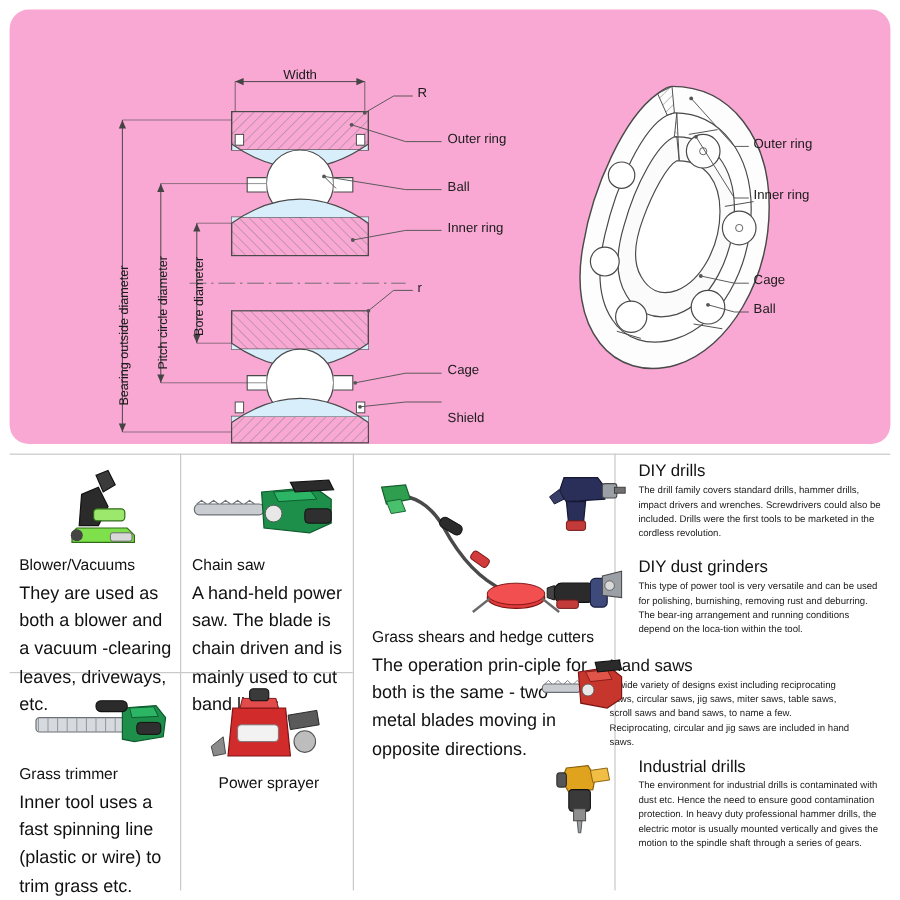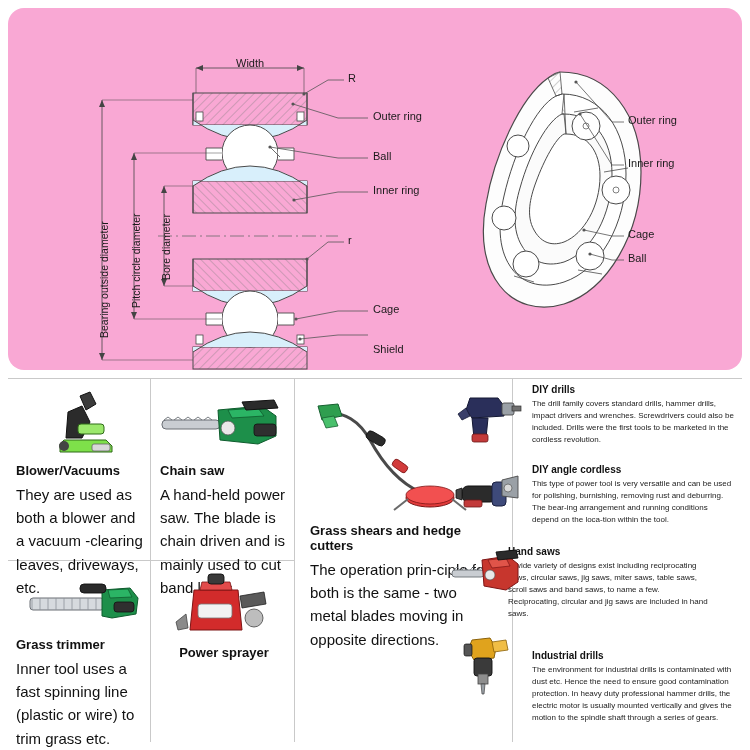--- a/index.html
+++ b/index.html
@@ -30,30 +30,30 @@
   
   .tools{
     position:absolute;left:8px;top:378px;width:734px;height:364px;
   }
   .tools-inner{position:absolute;inset:0;}
   .vsep{position:absolute;width:1px;background:#c9c9c9;}
   .hsep{position:absolute;height:1px;background:#c9c9c9;}
 
   .cell{position:absolute;}
   .cell h3{
-    margin:0 0 4px 0;font-size:13px;font-weight:bold;color:#111;line-height:1.15;
+    margin:0 0 4px 0;font-size:13px;font-weight:normal;color:#111;line-height:1.15;
   }
   .cell p{
     margin:0;font-size:15px;line-height:1.55;color:#111;
   }
   .pic{position:absolute;}
 
   
   .rcell{position:absolute;}
-  .rcell .rtitle{font-size:10px;font-weight:bold;margin:0 0 3px 0;color:#111;}
+  .rcell .rtitle{font-size:14px;font-weight:normal;margin:0 0 3px 0;color:#111;}
   .rcell .rtext{font-size:8px;line-height:1.5;margin:0;color:#222;}
   .rpic{position:absolute;}
 
   
   svg{display:block;}
 </style>
 </head>
 <body>
 
 <div class="bearing-panel">
@@ -334,21 +334,21 @@
     <svg class="rpic" style="left:440px;top:12px;" width="74" height="56" viewBox="0 0 74 56">
       <path d="M22 8 L50 8 L56 16 L56 26 L24 28 L18 20 Z" fill="#2a2f5a" stroke="#141833" stroke-width="1"></path>
       <path d="M24 28 L40 28 L38 48 L26 48 Z" fill="#2a2f5a" stroke="#141833" stroke-width="1"></path>
       <rect x="54" y="13" width="12" height="12" rx="2" fill="#9aa0a6" stroke="#4a4a4a" stroke-width="0.9"></rect>
       <rect x="64" y="16" width="9" height="5" fill="#707070" stroke="#333" stroke-width="0.7"></rect>
       <rect x="24" y="44" width="16" height="8" rx="2" fill="#c23a3a" stroke="#6d1717" stroke-width="0.8"></rect>
       <path d="M18 18 L10 24 L14 30 L22 26 Z" fill="#3a3f6a" stroke="#141833" stroke-width="0.8"></path>
     </svg>
 
     <div class="rcell" style="left:524px;top:86px;width:202px;">
-      <p class="rtitle">DIY angle cordless</p>
+      <p class="rtitle">DIY dust grinders</p>
       <p class="rtext">This type of power tool is very versatile and can be used for polishing, burnishing, removing rust and deburring. The bear-ing arrangement and running conditions depend on the loca-tion within the tool.</p>
     </div>
     <svg class="rpic" style="left:440px;top:92px;" width="74" height="52" viewBox="0 0 74 52">
       <rect x="14" y="16" width="34" height="16" rx="6" fill="#2b2b2b" stroke="#111" stroke-width="1"></rect>
       <rect x="44" y="12" width="14" height="24" rx="4" fill="#3e4a7a" stroke="#1b2040" stroke-width="1"></rect>
       <path d="M54 10 L70 6 L70 28 L54 26 Z" fill="#9aa0a6" stroke="#4a4a4a" stroke-width="0.9"></path>
       <circle cx="60" cy="18" r="4" fill="#d9d9d9" stroke="#555" stroke-width="0.7"></circle>
       <rect x="16" y="30" width="18" height="7" rx="2" fill="#c23a3a" stroke="#6d1717" stroke-width="0.8"></rect>
       <path d="M8 20 L14 18 L14 30 L8 28 Z" fill="#444" stroke="#111" stroke-width="0.8"></path>
     </svg>
@@ -359,21 +359,21 @@
     </div>
     <svg class="rpic" style="left:440px;top:170px;" width="74" height="52" viewBox="0 0 74 52">
       <rect x="4" y="22" width="32" height="7" rx="3" fill="#c9cdd2" stroke="#6a6f75" stroke-width="0.9"></rect>
       <path d="M6 22 l3 -3 l3 3 M14 22 l3 -3 l3 3 M22 22 l3 -3 l3 3 M30 22 l3 -3 l3 3" fill="none" stroke="#6a6f75" stroke-width="0.7"></path>
       <path d="M34 12 L60 8 L70 16 L70 34 L58 42 L36 38 Z" fill="#c7362d" stroke="#7d1414" stroke-width="1"></path>
       <path d="M40 12 L58 10 L62 18 L44 20 Z" fill="#e05449" stroke="#7d1414" stroke-width="0.7"></path>
       <path d="M48 4 L68 2 L70 10 L50 12 Z" fill="#2b2b2b" stroke="#111" stroke-width="0.9"></path>
       <circle cx="42" cy="27" r="5" fill="#e8e8e8" stroke="#555" stroke-width="0.7"></circle>
     </svg>
 
-    <div class="rcell" style="left:524px;top:252px;width:202px;margin-top:20px;">
+    <div class="rcell" style="left:524px;top:252px;width:202px;">
       <p class="rtitle">Industrial drills</p>
       <p class="rtext">The environment for industrial drills is contaminated with dust etc. Hence the need to ensure good contamination protection. In heavy duty professional hammer drills, the electric motor is usually mounted vertically and gives the motion to the spindle shaft through a series of gears.</p>
     </div>
     <svg class="rpic" style="left:442px;top:256px;" width="70" height="62" viewBox="0 0 70 62">
       <path d="M22 6 L40 4 L46 14 L44 24 L24 26 L18 16 Z" fill="#e0a31d" stroke="#8a610a" stroke-width="1"></path>
       <rect x="24" y="24" width="18" height="18" rx="3" fill="#3a3a3a" stroke="#111" stroke-width="0.9"></rect>
       <rect x="28" y="40" width="10" height="10" fill="#8e8e8e" stroke="#444" stroke-width="0.8"></rect>
       <path d="M31 50 L35 50 L34 60 L32 60 Z" fill="#9aa0a6" stroke="#444" stroke-width="0.7"></path>
       <path d="M42 8 L56 6 L58 16 L44 18 Z" fill="#f0bd45" stroke="#8a610a" stroke-width="0.8"></path>
       <rect x="14" y="10" width="8" height="12" rx="2" fill="#555" stroke="#111" stroke-width="0.7"></rect>

